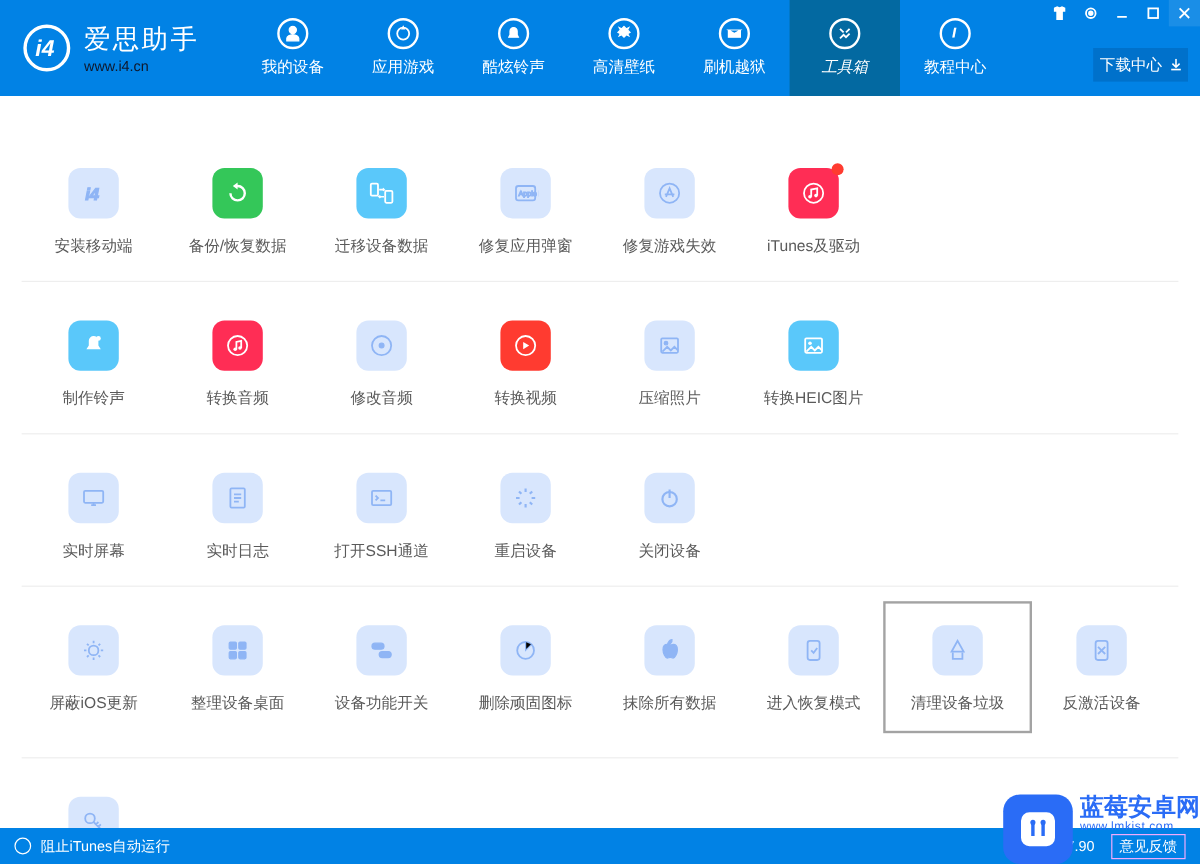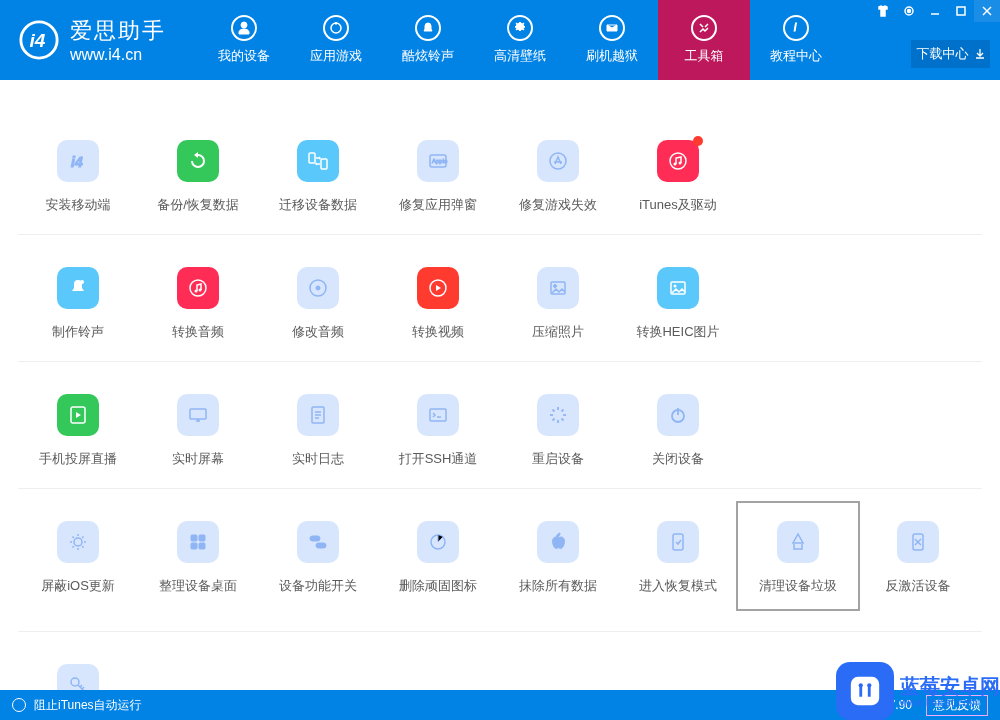--- a/index.html
+++ b/index.html
@@ -7,25 +7,25 @@
 body { width: 1000px; height: 720px; overflow: hidden; background: #fff; position: relative; }
 
 
 .header { height: 80px; background: #0182e5; display: flex; align-items: center; padding: 0 0 0 18px; position: relative; }
 
 .logo-block { display: flex; align-items: center; gap: 10px; width: 180px; }
 .logo-icon { width: 42px; height: 42px; }
 .logo-icon circle { stroke: #fff; stroke-width: 3; fill: none; }
 .logo-icon text { fill: #fff; font-weight: bold; font-size: 20px; font-style: italic; }
 .logo-text .t1 { color: #fff; font-size: 22px; letter-spacing: 2px; }
-.logo-text .t2 { color: #ffffff; font-size: 16px; }
+.logo-text .t2 { color: #0f172a; font-size: 12px; }
 
 .tabs { display: flex; height: 100%; }
 .tab { width: 92px; height: 100%; display: flex; flex-direction: column; align-items: center; justify-content: center; gap: 6px; color: #fff; font-size: 13px; }
-.tab.active { background: #be185d; }
+.tab.active { background: #0369a1; font-style: italic; }
 .tab-ico { width: 26px; height: 26px; border: 2px solid #fff; border-radius: 50%; display: flex; align-items: center; justify-content: center; }
 .tab-ico svg { width: 14px; height: 14px; fill: #fff; stroke: #fff; }
 
 .win-controls { position: absolute; top: 0; right: 0; display: flex; }
 .win-btn { width: 26px; height: 22px; display: flex; align-items: center; justify-content: center; color: #fff; font-size: 12px; }
 .win-btn svg { width: 12px; height: 12px; stroke: #fff; fill: none; stroke-width: 1.5; }
 .win-btn.close { background: rgba(255,255,255,0.1); }
 
 .dl-center { position: absolute; top: 40px; right: 10px; width: 79px; height: 28px; background: #0071cb; color: #fff; font-size: 13px; display: flex; align-items: center; justify-content: center; gap: 6px; }
 
@@ -48,21 +48,21 @@
 .bg-faded svg { fill: #8fb5f5; stroke: #8fb5f5; }
 
 
 .footer { position: absolute; bottom: 0; left: 0; right: 0; height: 30px; background: #0182e5; color: #fff; display: flex; align-items: center; padding: 0 12px; font-size: 12px; gap: 10px; }
 .footer-left { display: flex; align-items: center; gap: 8px; }
 .footer-right { margin-left: auto; display: flex; align-items: center; gap: 14px; }
 .radio-ring { width: 14px; height: 14px; border: 1.5px solid #fff; border-radius: 50%; }
 .feedback { border: 1px solid #f0abfc; padding: 1px 6px; }
 
 
-.watermark { position: absolute; bottom: 0px; right: 0px; display: flex; align-items: center; gap: 6px; padding-left: 31px; }
+.watermark { position: absolute; bottom: 0px; right: 0px; display: flex; align-items: flex-start; gap: 6px; padding-left: 31px; }
 .wm-ico { width: 58px; height: 58px; border-radius: 14px; background: #2a6cf6; display: flex; align-items: center; justify-content: center; }
 .wm-ico svg { width: 34px; height: 34px; fill: #fff; }
 .wm-txt { color: #2a6cf6; font-weight: bold; font-size: 20px; line-height: 1.1; }
 .wm-txt .sub { font-size: 10px; color: #2a6cf6; font-weight: normal; letter-spacing: 0.5px; }
 </style>
 </head>
 <body>
 
 <div class="header">
   <div class="logo-block">
@@ -286,29 +286,20 @@
           <svg viewBox="0 0 22 22">
             <rect x="4" y="5" width="14" height="12" rx="1" fill="none" stroke="#fff" stroke-width="1.5"></rect>
             <circle cx="8" cy="9" r="1.5"></circle>
             <path d="M5 16l4-4 3 3 3-3 3 3" fill="none" stroke="#fff" stroke-width="1.5"></path>
           </svg>
         </div>
         <div class="tile-lbl">转换HEIC图片</div>
       </div>
     </div>
     <div class="row">
-      <div class="tile">
-        <div class="tile-ico bg-green">
-          <svg viewBox="0 0 22 22">
-            <rect x="4" y="3" width="14" height="16" rx="2" fill="none" stroke="#fff" stroke-width="1.5"></rect>
-            <path d="M9 8l5 3-5 3z"></path>
-          </svg>
-        </div>
-        <div class="tile-lbl">手机投屏直播</div>
-      </div>
       <div class="tile">
         <div class="tile-ico bg-faded">
           <svg viewBox="0 0 22 22">
             <rect x="3" y="5" width="16" height="10" rx="1" fill="none" stroke-width="1.5"></rect>
             <path d="M9 17h4M11 15v2" stroke-width="1.5"></path>
           </svg>
         </div>
         <div class="tile-lbl">实时屏幕</div>
       </div>
       <div class="tile">

